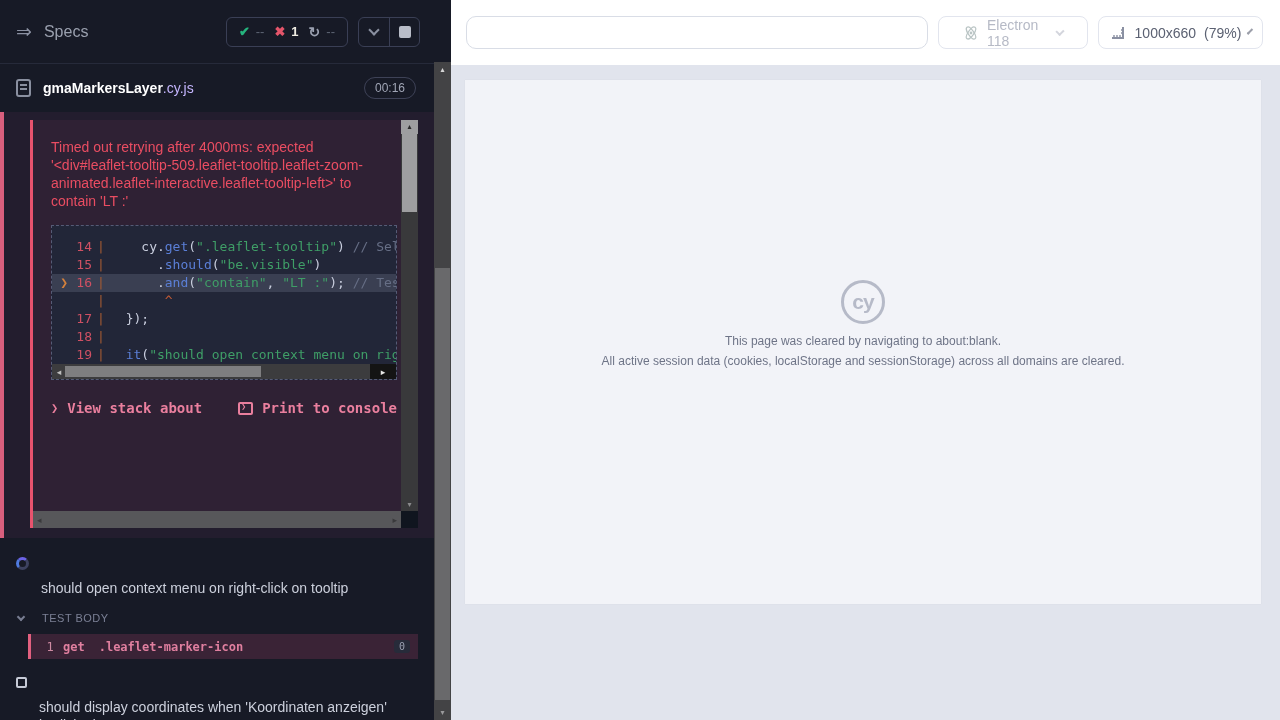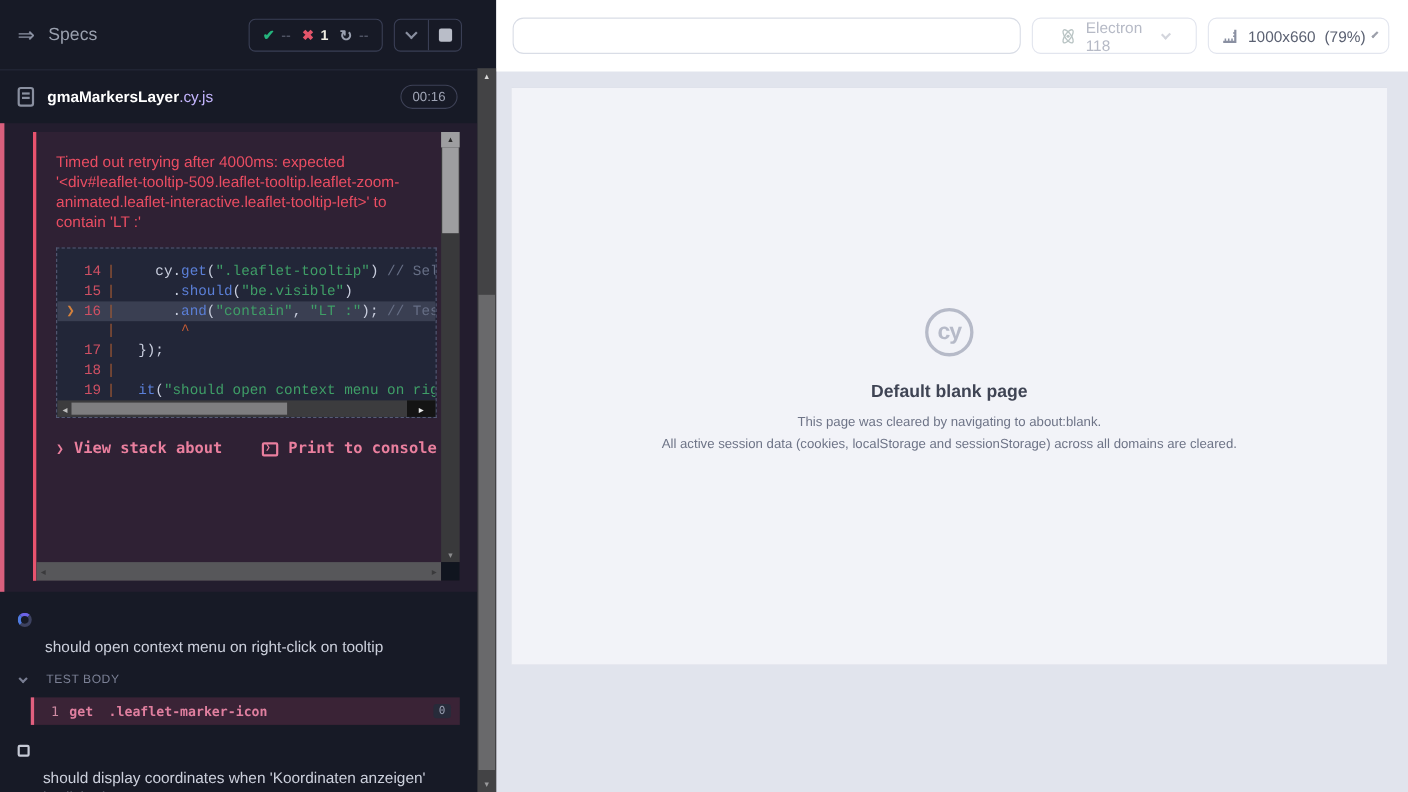--- a/index.html
+++ b/index.html
@@ -50,21 +50,21 @@
 
   .code-frame { margin-top:15px; width:346px; background:#222638; border:1px dashed #565b76;
     position:relative; padding:12px 0 15px 0; overflow:hidden; }
   .file-link { display:block; padding:0 14px 8px 14px; color:#6b7ee8; font-weight:bold; font-size:14px;
     line-height:20px; overflow-wrap:break-word; text-decoration:none; }
   .flink-ic { display:inline-block; width:12px; height:14px; border:2px solid #6b7ee8; border-radius:2px;
     position:relative; vertical-align:-2px; margin-right:8px; }
   .flink-ic::before { content:""; position:absolute; left:1px; right:1px; top:2px; height:2px; background:#6b7ee8;
     box-shadow:0 4px 0 #6b7ee8; }
   .code-lines { font-family:"DejaVu Sans Mono", monospace; font-size:13px; line-height:18px; white-space:pre; }
-  .code-row { display:flex; height:18px;font-family:Liberation Mono, monospace; }
+  .code-row { display:flex; height:18px; }
   .code-row.hl { background:#3a3f52; }
   .cr-arrow { width:16px; text-align:right; color:#d4813c; flex:none; }
   .cr-num { width:24px; text-align:right; color:#cf5063; flex:none; }
   .cr-pipe { width:18px; text-align:center; color:#a35a33; flex:none; }
   .cr-code { flex:1; overflow:hidden; }
   .tk-pl { color:#c9cede; } .tk-kw { color:#5b7fd7; } .tk-st { color:#3f9e67; }
   .tk-cm { color:#666e85; } .tk-ca { color:#c75c35; }
   .code-hscroll { position:absolute; left:0; right:0; bottom:0; height:15px; background:#3c3c3e;
     display:flex; align-items:center; }
   .chs-arrow { width:14px; text-align:center; color:#bdbdbd; font-size:9px; }
@@ -268,19 +268,18 @@
         <span>(79%)</span>
         <span class="dd-chev"></span>
       </div>
     </div>
 
     <div class="aut-frame">
       <div class="blank-wrap">
         <div class="cy-logo">
             <span>cy</span>
           </div>
-        <div class="blank-title">Default blank page</div>
         <div class="blank-line first">This page was cleared by navigating to about:blank.</div>
         <div class="blank-line">All active session data (cookies, localStorage and sessionStorage) across all domains are cleared.</div>
       </div>
     </div>
   </div>
 </div>
 
 </body></html>

